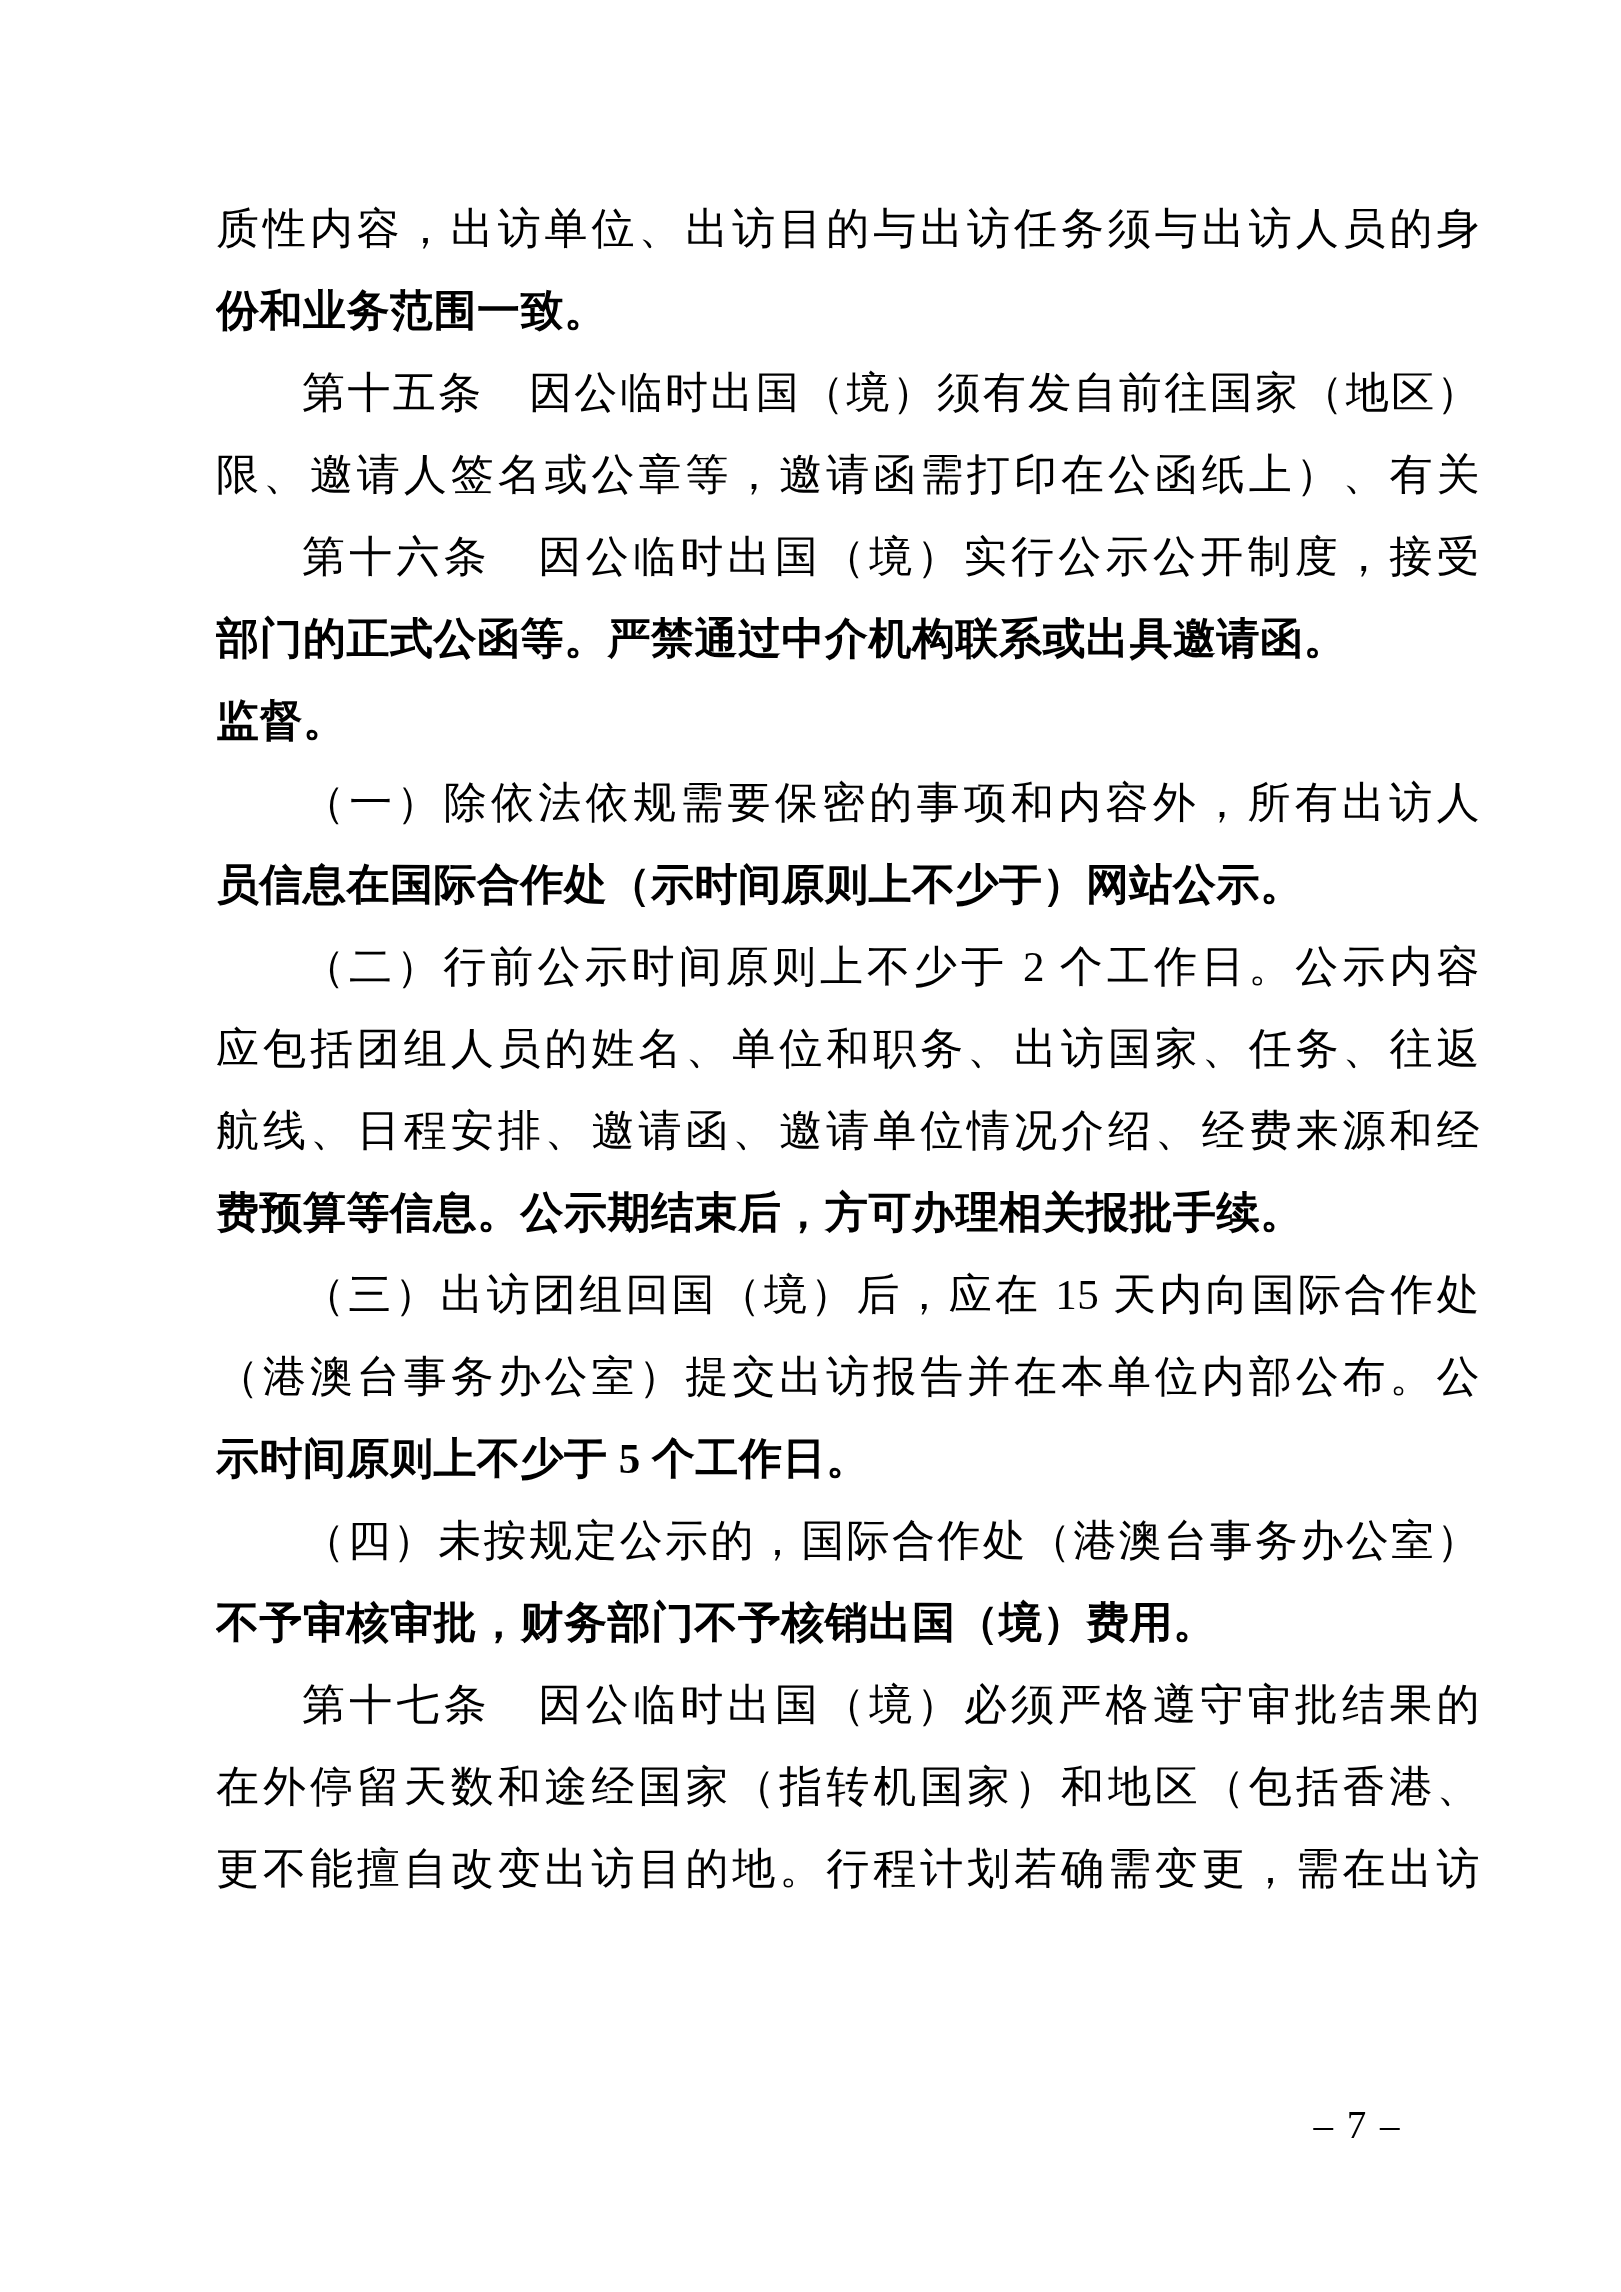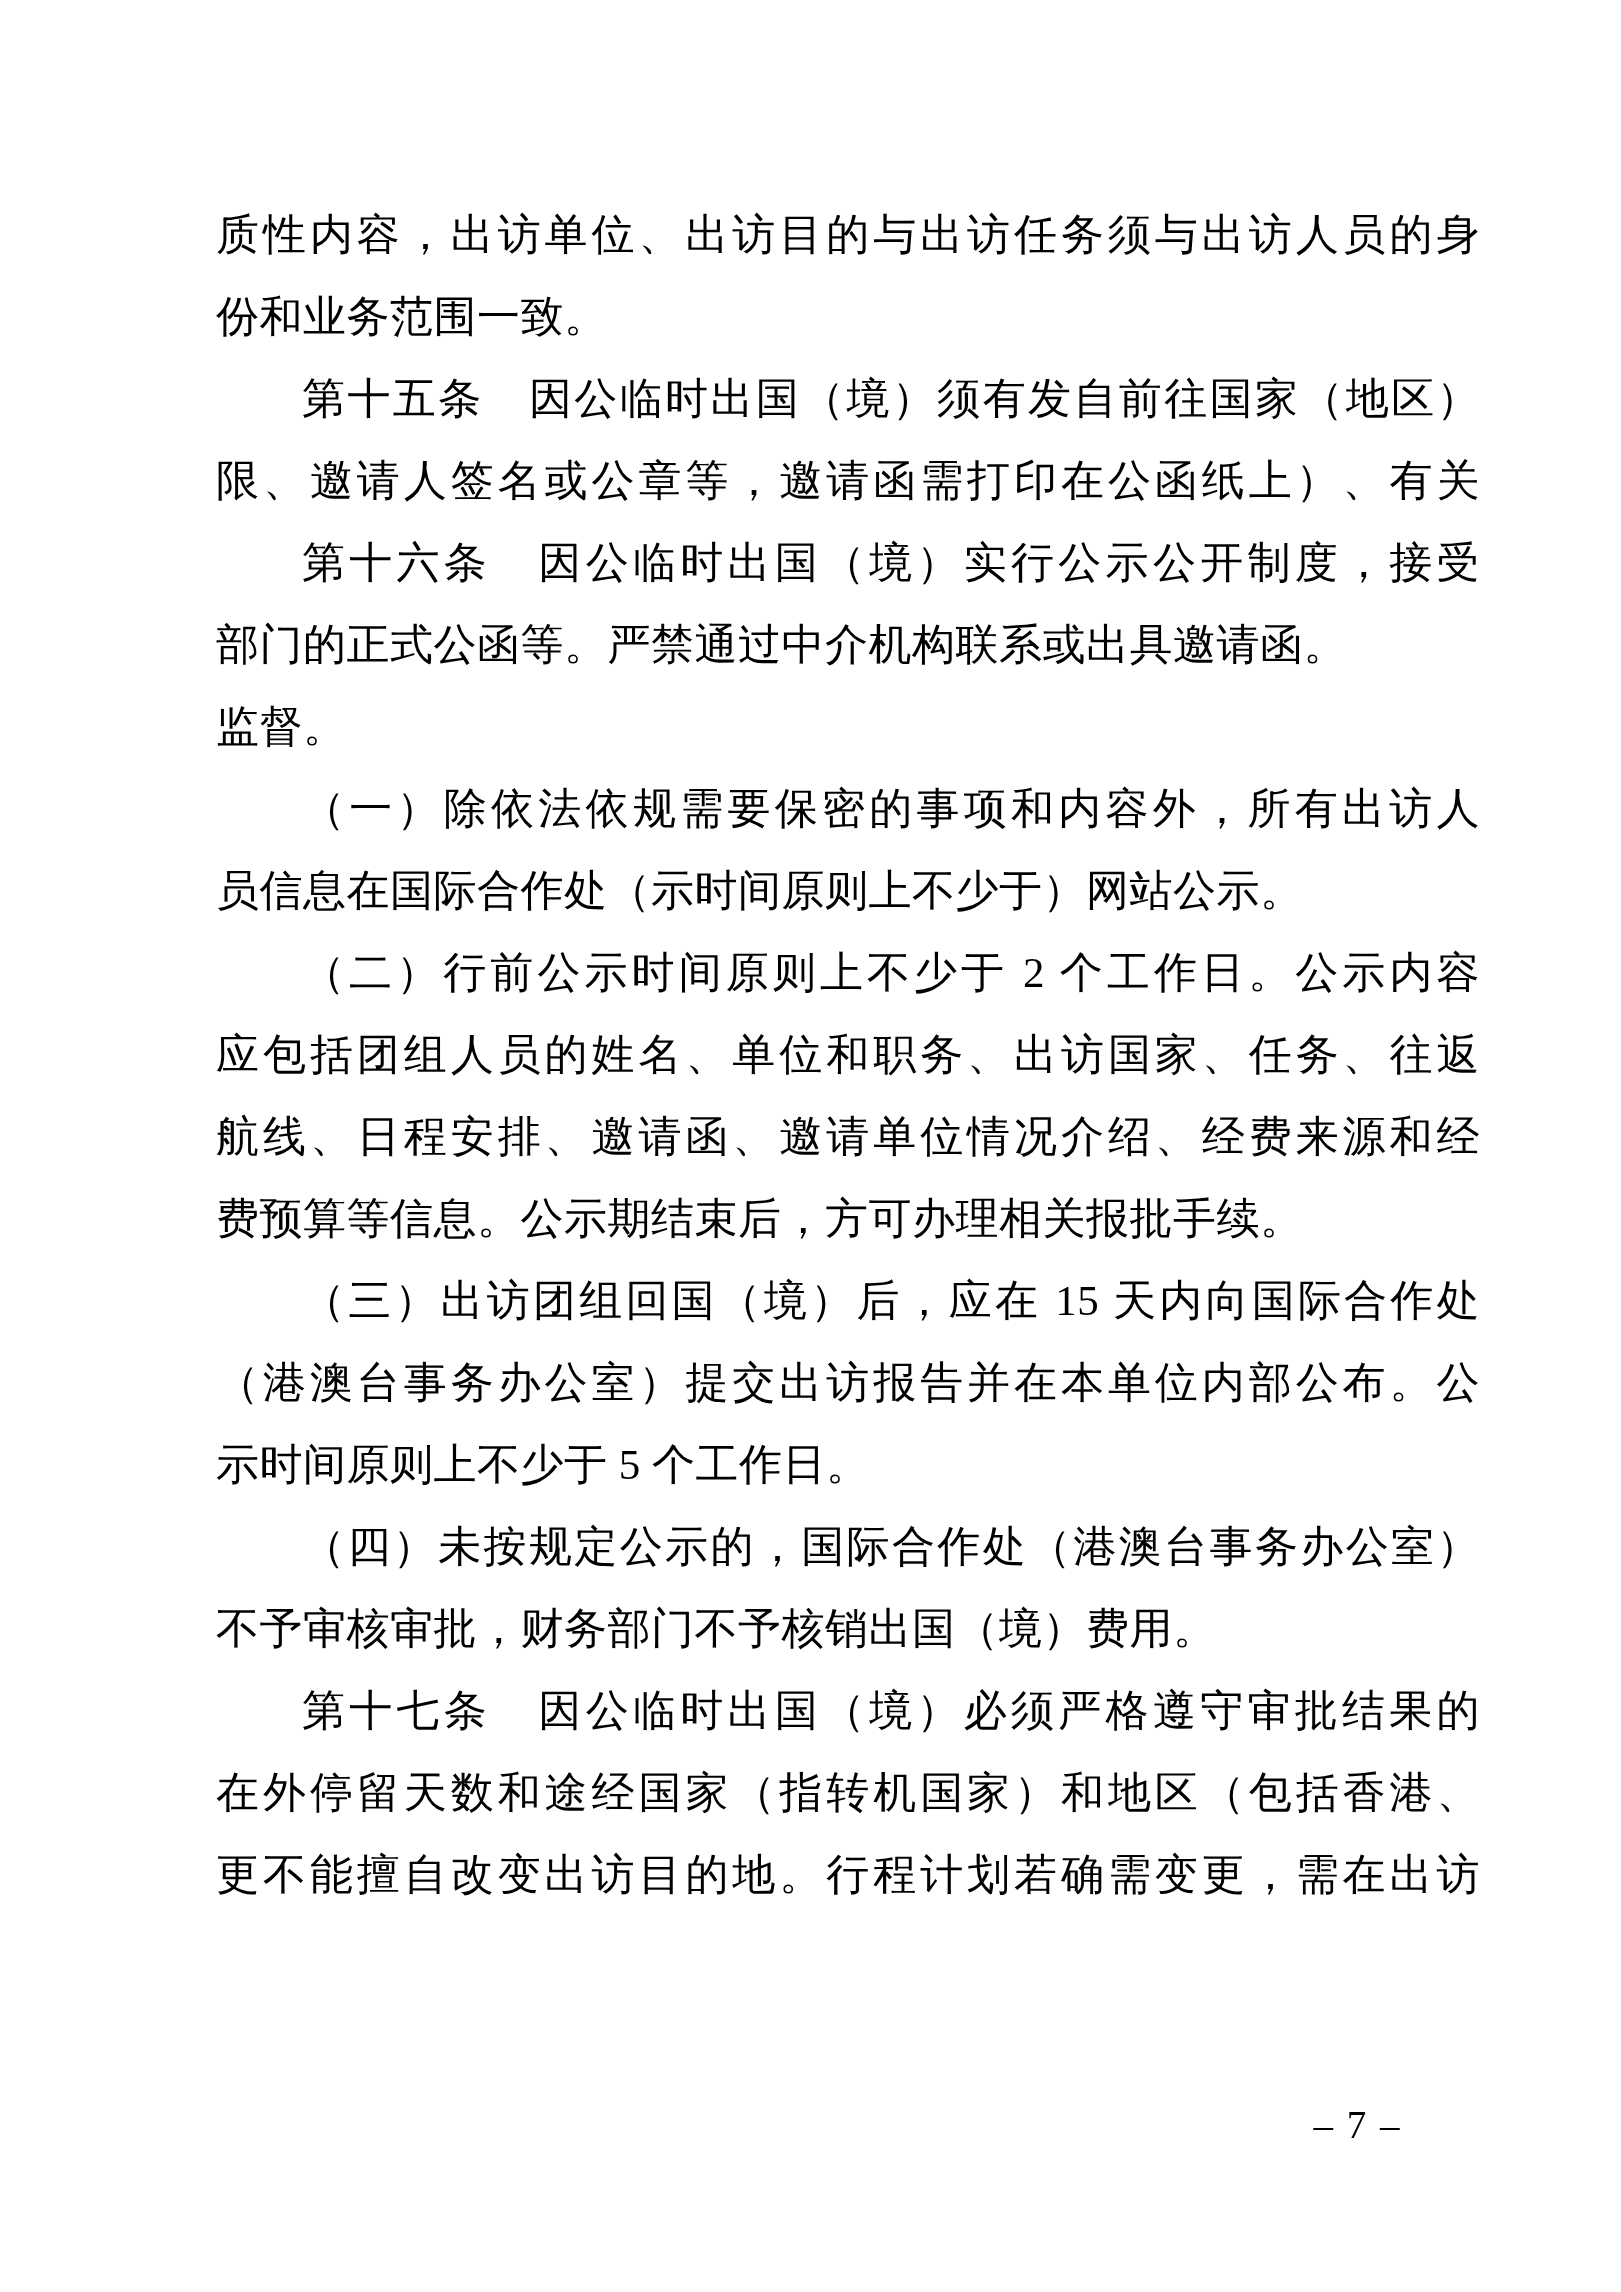--- a/index.html
+++ b/index.html
@@ -16,36 +16,37 @@
     color: #000000;
   }
   .page {
     position: absolute;
     inset: 0;
     background: #ffffff;
   }
   .text-block {
     position: absolute;
     left: 216px;
-    top: 194px;
+    top: 188px;
     width: 1264px;
   }
   .line {
     font-size: 43px;
     line-height: 82px;
     height: 82px;
     text-align: justify;
     text-align-last: justify;
     text-justify: inter-character;
     letter-spacing: 0.5px;
     overflow: hidden;
   }
   .line.last {
     text-align: center;
     text-align-last: left;
+    font-weight: bold;
   }
   .line.indent {
     text-indent: 86px;
   }
   .line b {
     font-weight: 400;
   }
   .page-number {
     position: absolute;
     top: 2101px;

